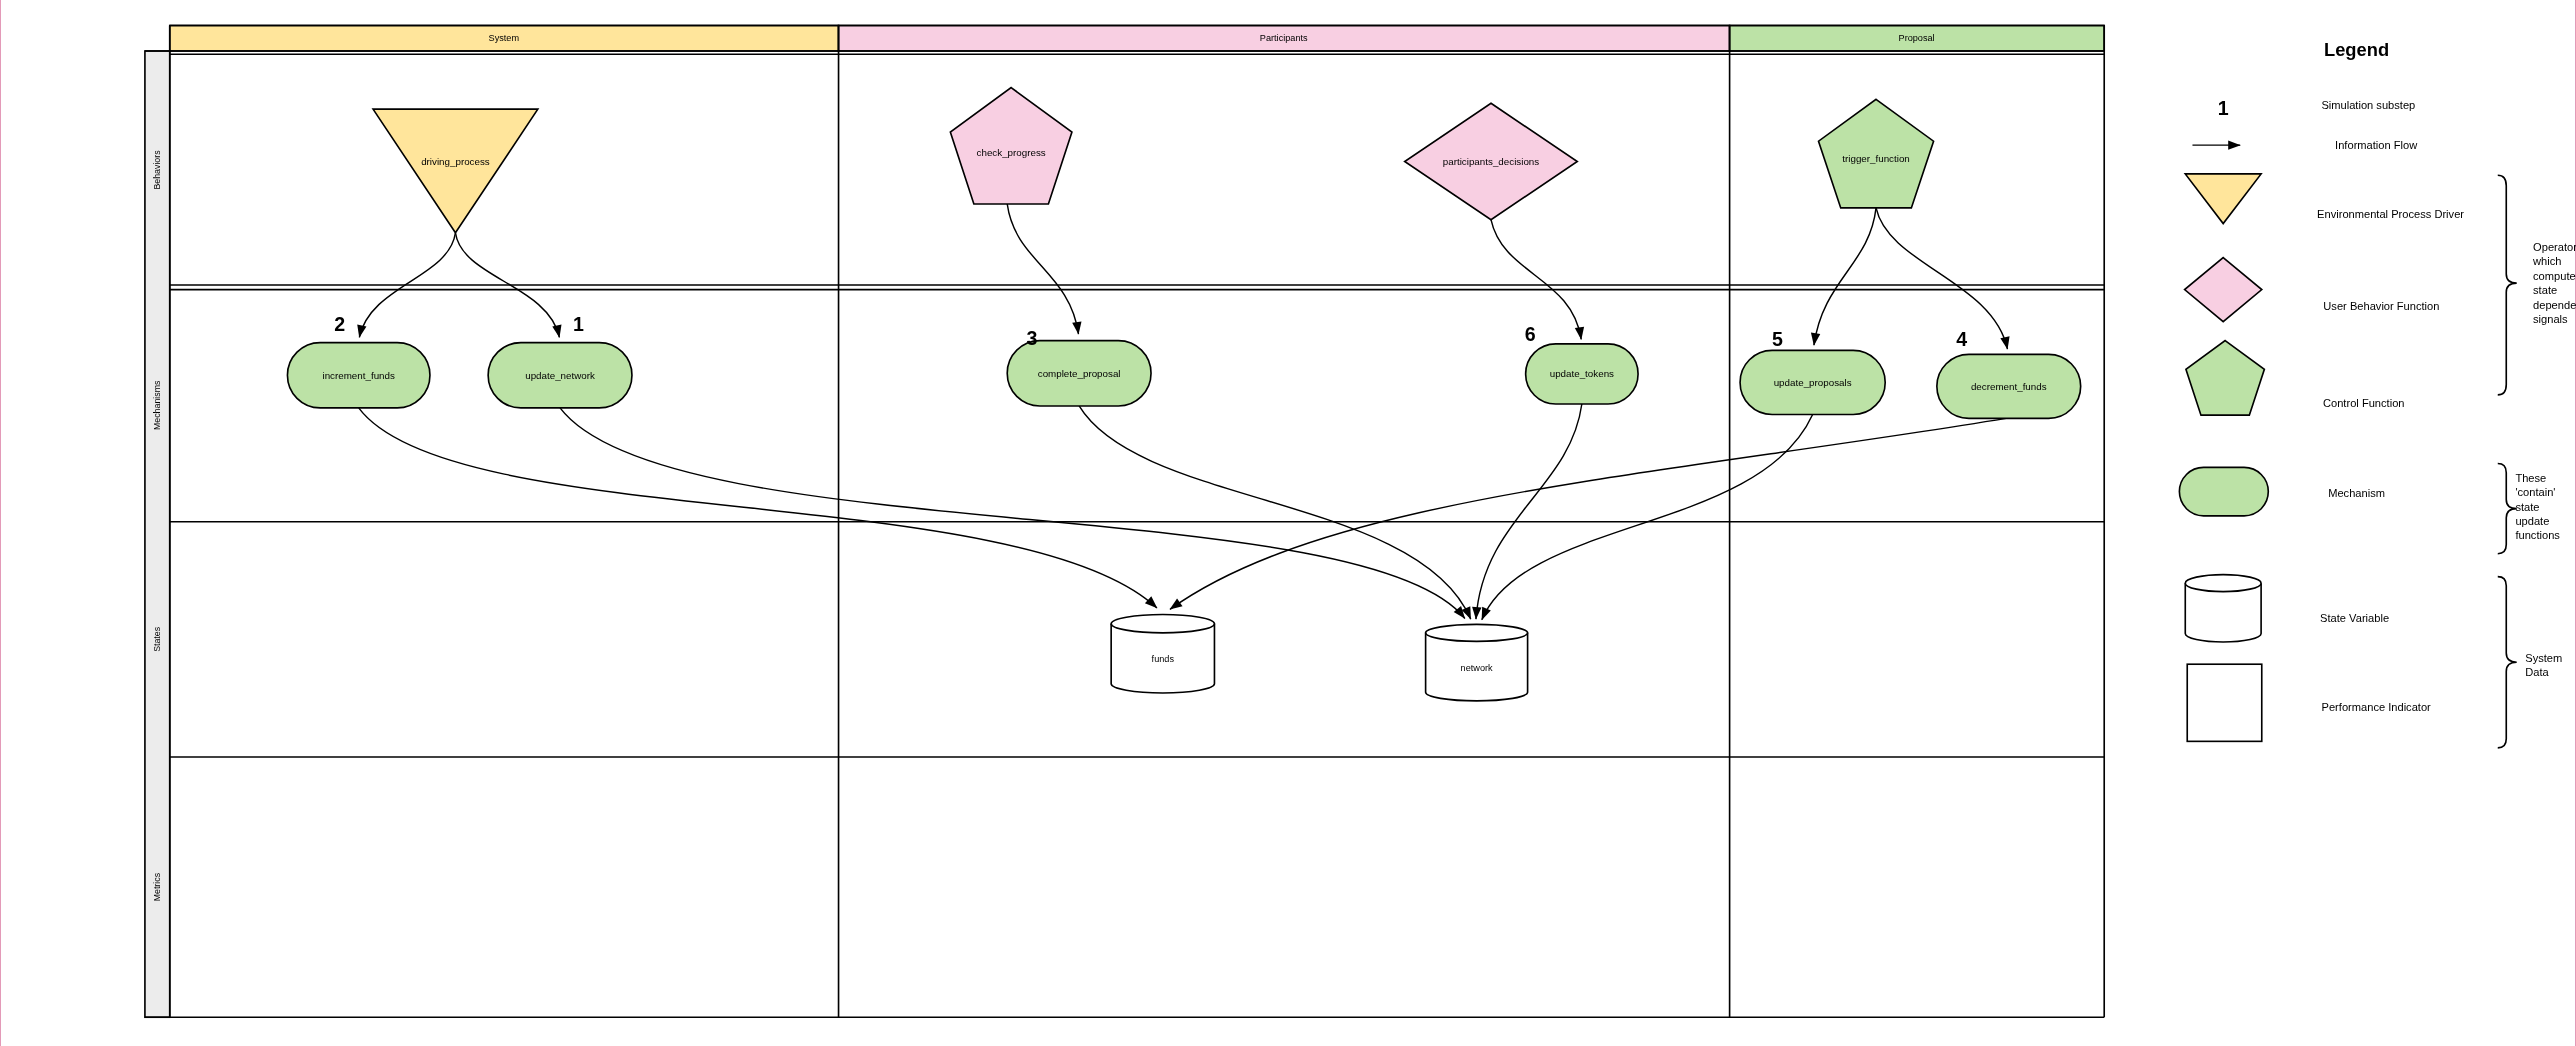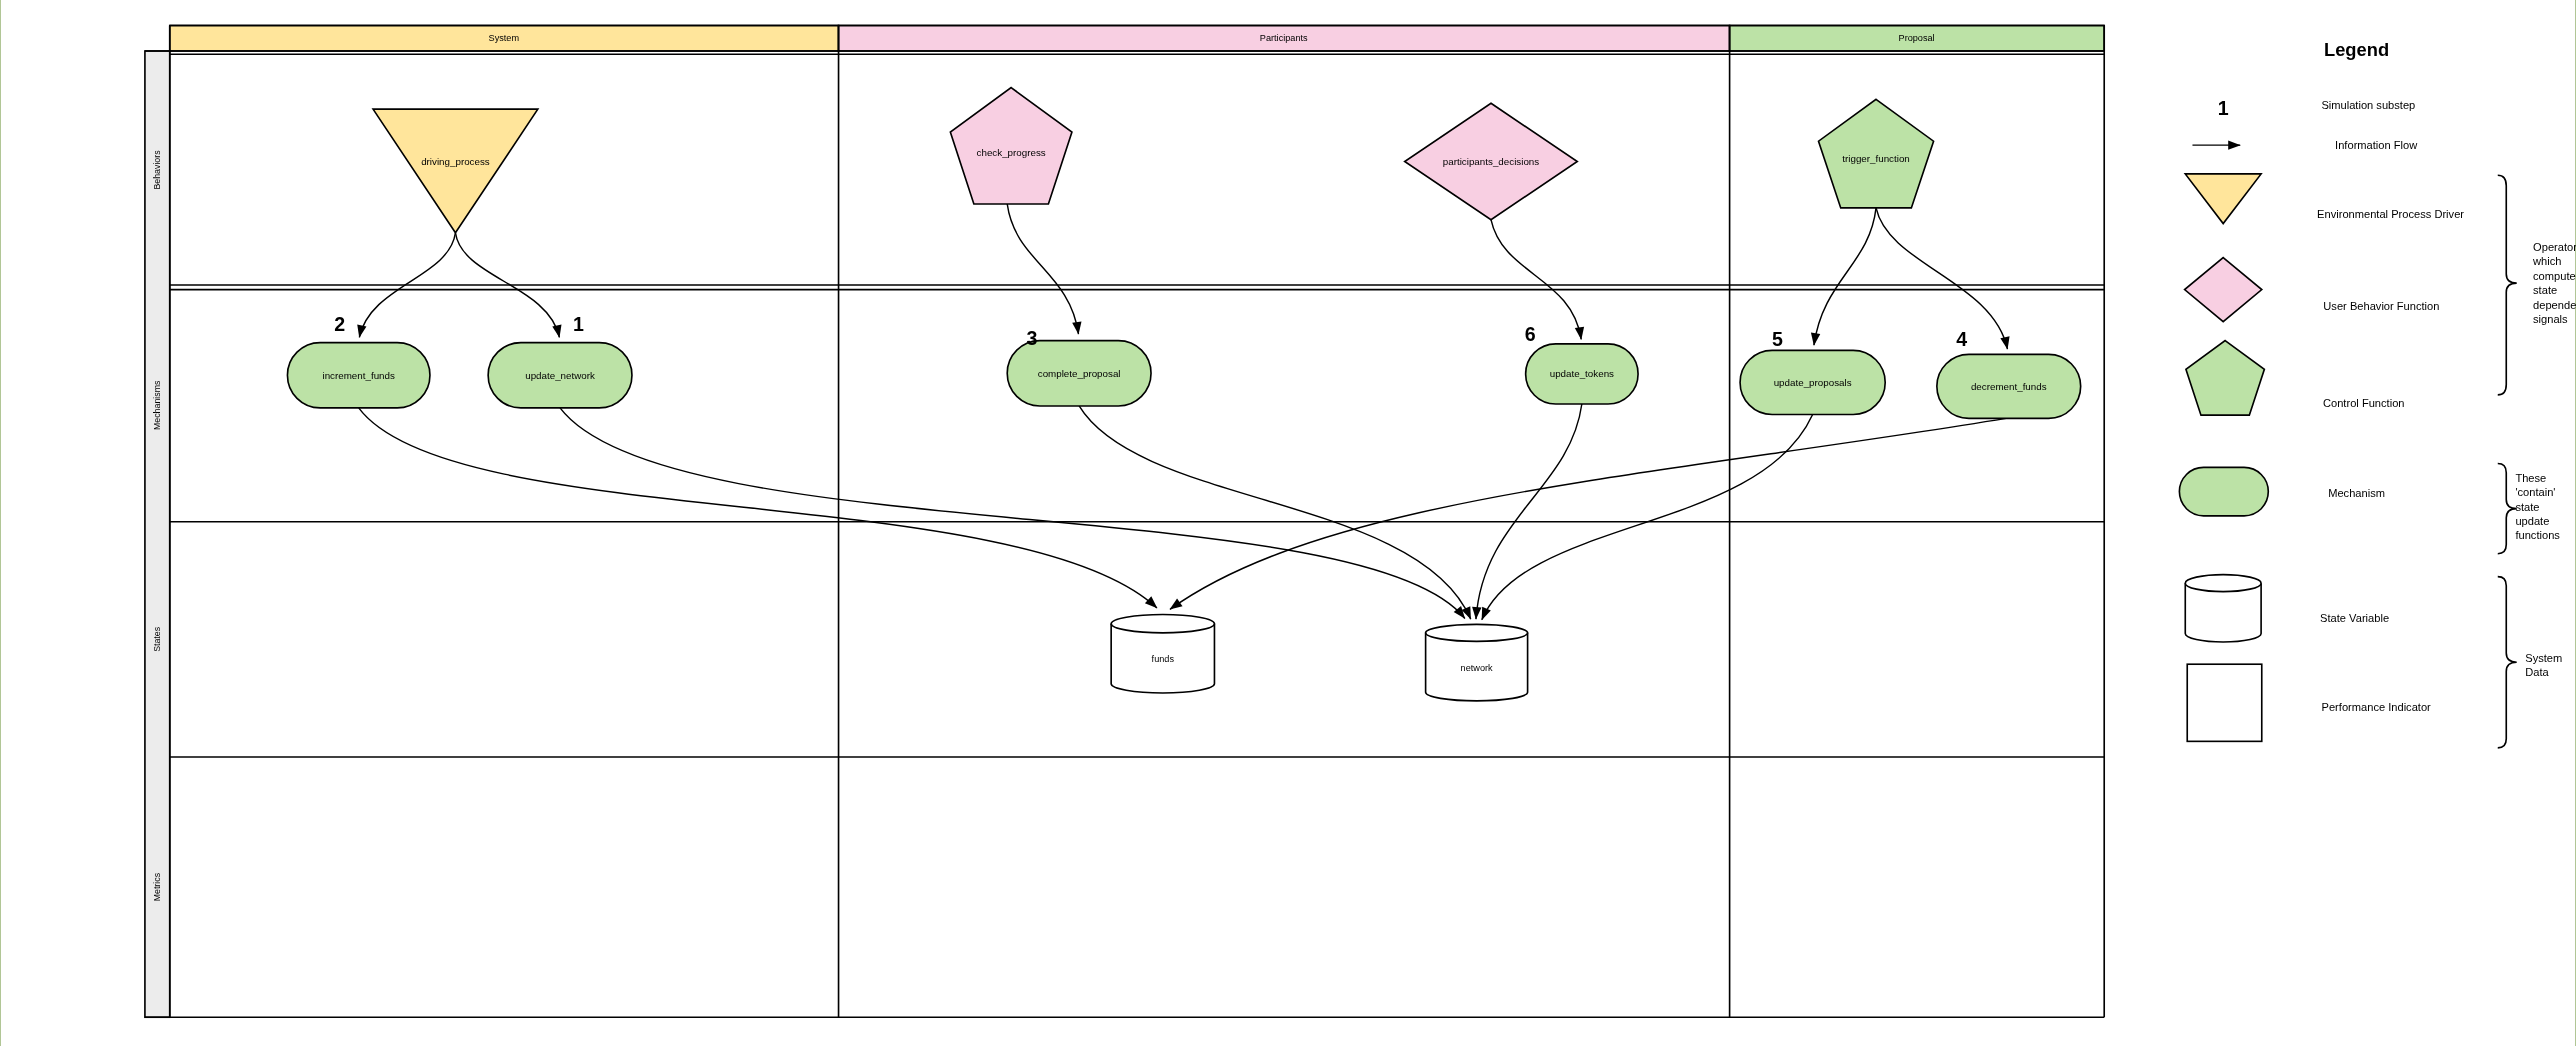--- a/index.html
+++ b/index.html
@@ -1,16 +1,16 @@
 <!DOCTYPE html>
 <html style="font-size:10.5px"><head>
 <meta charset="utf-8">
 <style>
   html, body { margin: 0; padding: 0; background: #ffffff; overflow: hidden; }
-  #canvas { position: relative; width: 2576px; height: 1046px; background: #4d7c0f; }
+  #canvas { position: relative; width: 2576px; height: 1046px; background: #be185d; }
   svg { display: block; }
   text { font-family: "Liberation Sans", sans-serif; fill: #000000; }
   .hdr      { font-size: 14px;  text-anchor: middle; }
   .rowlbl   { font-size: 13.5px; text-anchor: middle; }
   .node     { font-size: 15px;  text-anchor: middle; }
   .statelbl { font-size: 14px;  text-anchor: middle; }
   .num      { font-size: 30px;  font-weight: bold; text-anchor: middle; }
   .leg-title{ font-size: 28px;  font-weight: bold; text-anchor: middle; }
   .leg-num  { font-size: 30px;  font-weight: bold; text-anchor: middle; }
   .leg      { font-size: 17px;  text-anchor: middle; }

